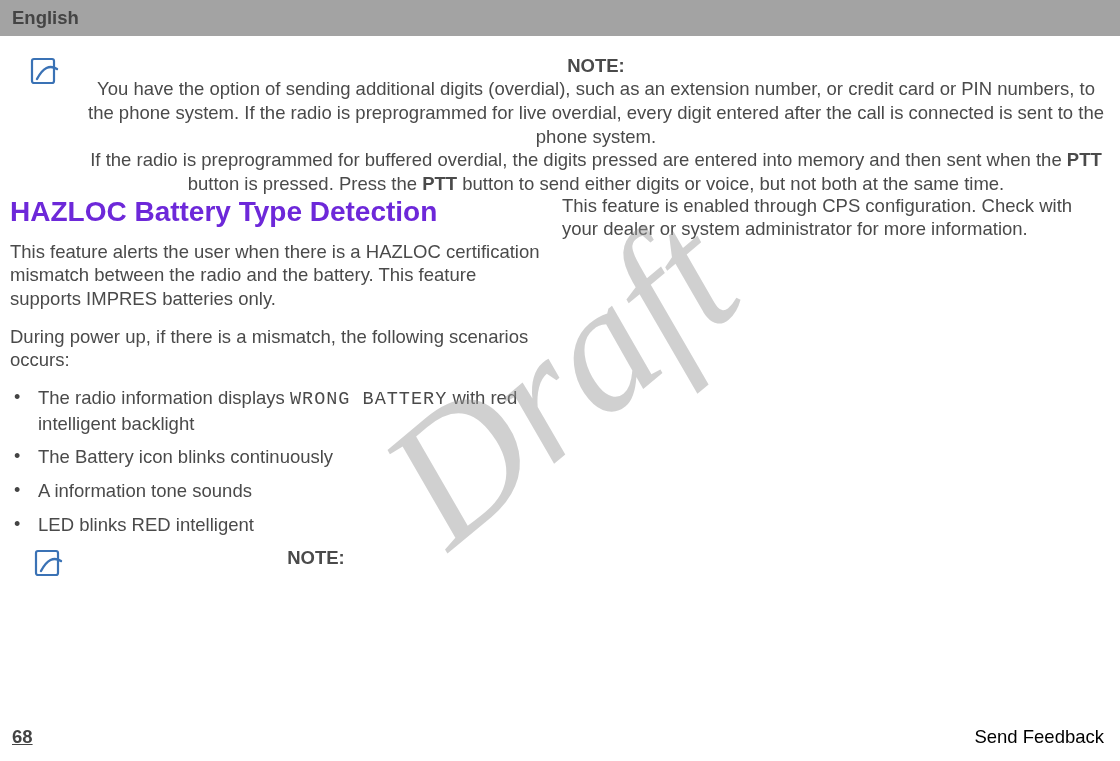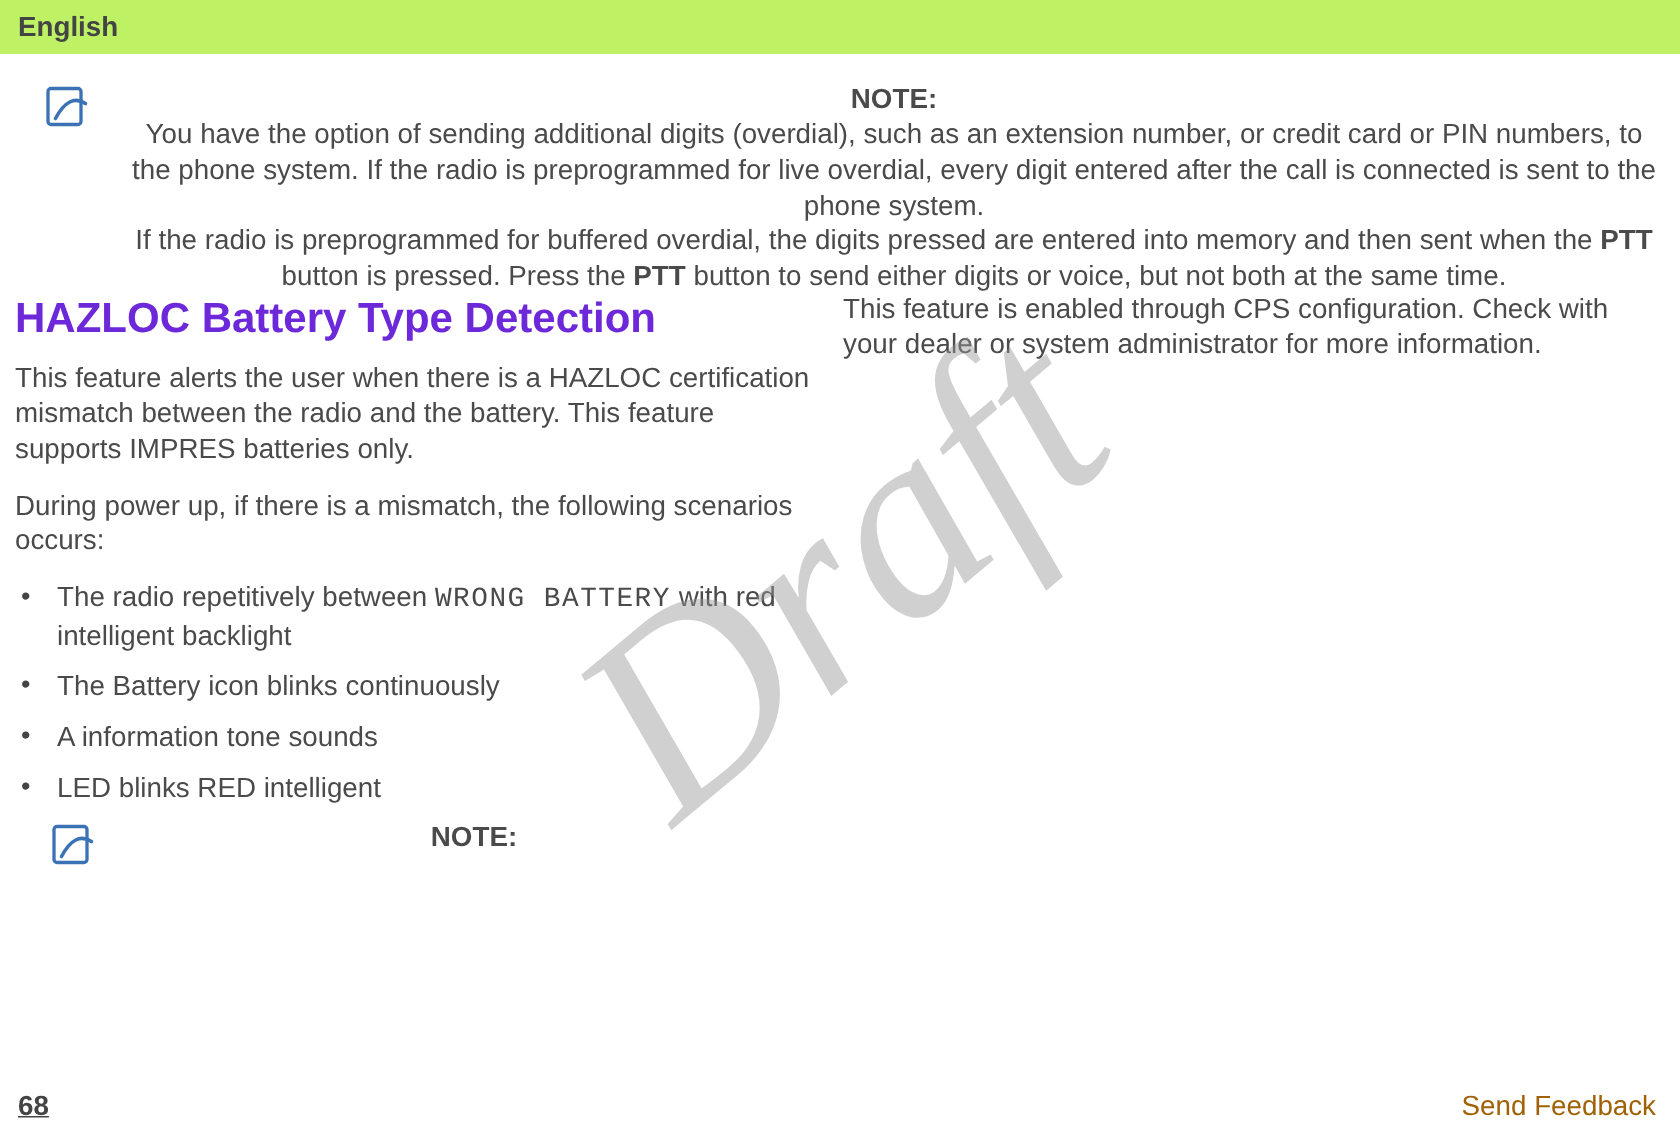--- a/index.html
+++ b/index.html
@@ -7,21 +7,21 @@
       width: 1120px;
       height: 761px;
       font-family: Arial, Helvetica, sans-serif;
       font-size: 18.5px;
       line-height: 1.28;
       color: #4a4a4a;
       position: relative;
       background: #fff;
     }
     .header-bar {
-      background: #bef264;
+      background: #a3a3a3;
       padding: 6px 12px 6px 12px;
       font-weight: bold;
       font-size: 18.5px;
       color: #444;
     }
     .content {
       position: relative;
       padding: 18px 10px 0 10px;
     }
     .note-block {
@@ -95,21 +95,21 @@
       align-items: flex-end;
       padding: 0 16px 0 12px;
     }
     .page-num {
       font-weight: bold;
       color: #444;
       font-size: 18.5px;
       text-decoration: underline;
     }
     .feedback {
-      color: #a16207;
+      color: #000000;
       font-size: 18.5px;
     }
     .watermark {
       position: absolute;
       top: 50%;
       left: 50%;
       transform: translate(-50%, -50%) rotate(-40deg);
       font-size: 180px;
       color: rgba(150,150,150,0.45);
       font-style: italic;
@@ -145,21 +145,21 @@
     </div>
   </div>
 
   <div class="two-col">
     <div class="col-left">
       <h1>HAZLOC Battery Type Detection</h1>
       <div class="para">This feature alerts the user when there is a HAZLOC certification mismatch between the radio and the battery. This feature supports IMPRES batteries only.</div>
       <div class="para">During power up, if there is a mismatch, the following scenarios occurs:</div>
       <ul class="bullets">
         <li>
-          <span><span>The radio repetitively between </span><span class="mono">WRONG BATTERY</span><span> with red intelligent backlight</span></span>
+          <span><span>The radio information displays </span><span class="mono">WRONG BATTERY</span><span> with red intelligent backlight</span></span>
         </li>
         <li>
             <span>The Battery icon blinks continuously</span>
           </li>
         <li>
             <span>A information tone sounds</span>
           </li>
         <li>
             <span>LED blinks RED intelligent</span>
           </li>

